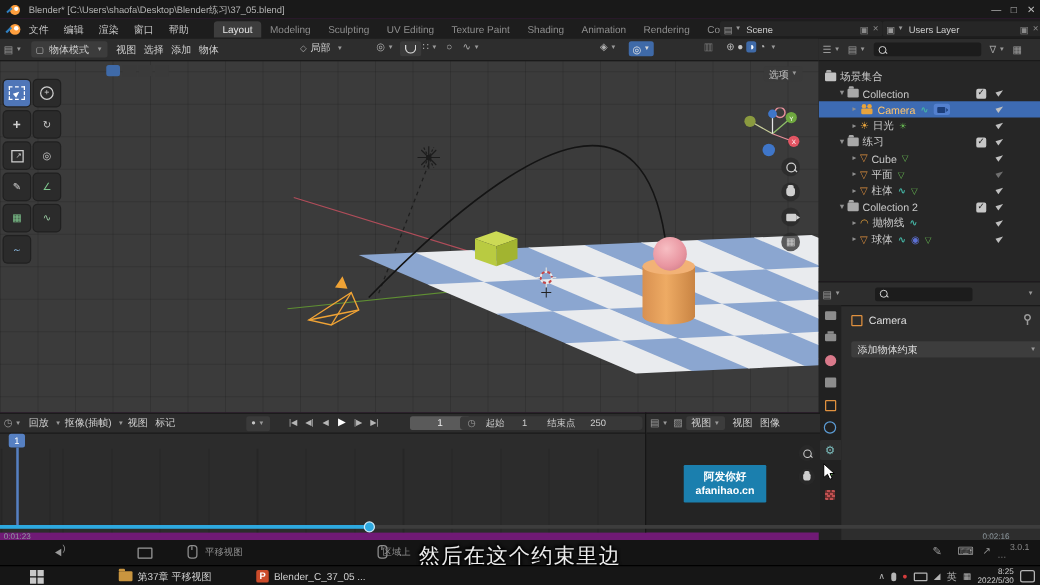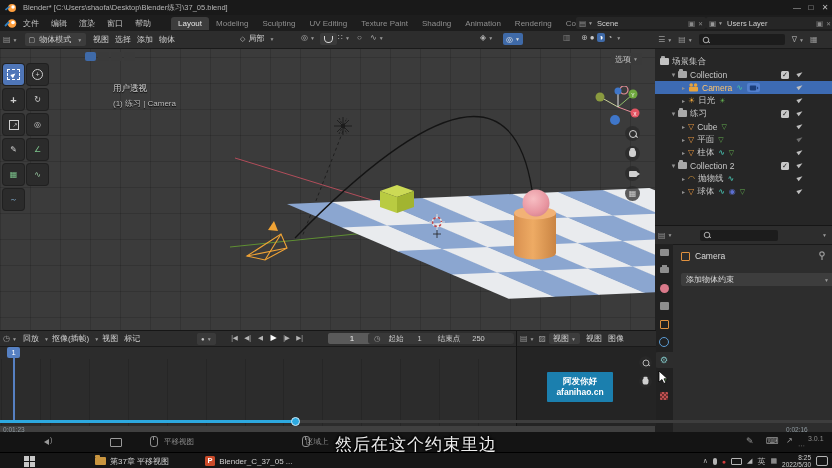--- a/index.html
+++ b/index.html
@@ -1,17 +1,17 @@
 <!DOCTYPE html>
 <html><head>
 <meta charset="utf-8">
 <style>
   html,body{margin:0;padding:0;background:#000;}
   body{font-family:"Liberation Sans","DejaVu Sans",sans-serif;-webkit-font-smoothing:antialiased;}
-  #root{position:relative;width:832px;height:468px;background:#404040;overflow:hidden;font-size:8px;color:#c5c5c5;}
+  #root{position:relative;width:832px;height:468px;background:#701a75;overflow:hidden;font-size:8px;color:#c5c5c5;}
   .abs{position:absolute;}
   .flex{display:flex;align-items:center;}
   .caret{font-size:5px;color:#9a9a9a;margin-left:2px;}
   
   .titlebar{left:0;top:0;width:832px;height:15px;background:#191919;display:flex;align-items:center;}
   .titlebar .title{font-size:7.5px;color:#b5b5b5;margin-left:6px;}
   .winbtn{width:14px;text-align:center;color:#bcbcbc;font-size:8px;cursor:default;}
   .topbar{left:0;top:15px;width:832px;height:16px;background:#1d1d1d;display:flex;align-items:center;border-bottom:1px solid #101010;}
   .menu-item{padding:0 6px;font-size:8px;color:#c5c5c5;}
   .tabs{display:flex;align-items:center;height:16px;margin-left:14px;width:436px;overflow:hidden;white-space:nowrap;text-align:center;}
@@ -359,24 +359,20 @@
           <span style="width:8px;height:8px;border:1px solid #cfcfcf;display:flex;align-items:flex-start;justify-content:flex-end;font-size:6px">↗</span>
         </span>
       <span class="tool">◎</span>
       <span class="tool">✎</span>
       <span class="tool" style="color:#7ec78e">∠</span>
       <span class="tool" style="color:#7ec78e">▦</span>
       <span class="tool" style="color:#9fd0a8">∿</span>
       <span class="tool" style="color:#8fc0e8">～</span>
     </div>
 
-    <div class="abs" style="left:113px;top:52px">
-      <div style="font-size:8.5px;color:#d8d8d8;text-shadow:0 1px 1px #000">用户透视</div>
-      <div style="font-size:8px;color:#bdbdbd;margin-top:3px;text-shadow:0 1px 1px #000">(1) 练习 | Camera</div>
-    </div>
 
     <svg class="abs" style="left:586px;top:55px" width="64" height="42">
       <line x1="32" y1="21" x2="16" y2="12" stroke="#c9cf9a" stroke-width="1"></line>
       <line x1="32" y1="21" x2="46" y2="9" stroke="#8fbf6a" stroke-width="1"></line>
       <line x1="32" y1="21" x2="48" y2="27" stroke="#e58f9a" stroke-width="1"></line>
       <line x1="32" y1="21" x2="32" y2="7" stroke="#e6e6e6" stroke-width="1"></line>
       <circle cx="14" cy="11" r="4.5" fill="#8a9a3f"></circle>
       <circle cx="47" cy="8" r="4.5" fill="#6fa83f"></circle>
       <text x="47" y="10.5" font-size="5" fill="#fff" text-anchor="middle">Y</text>
       <circle cx="49" cy="27" r="4.5" fill="#e25563"></circle>

